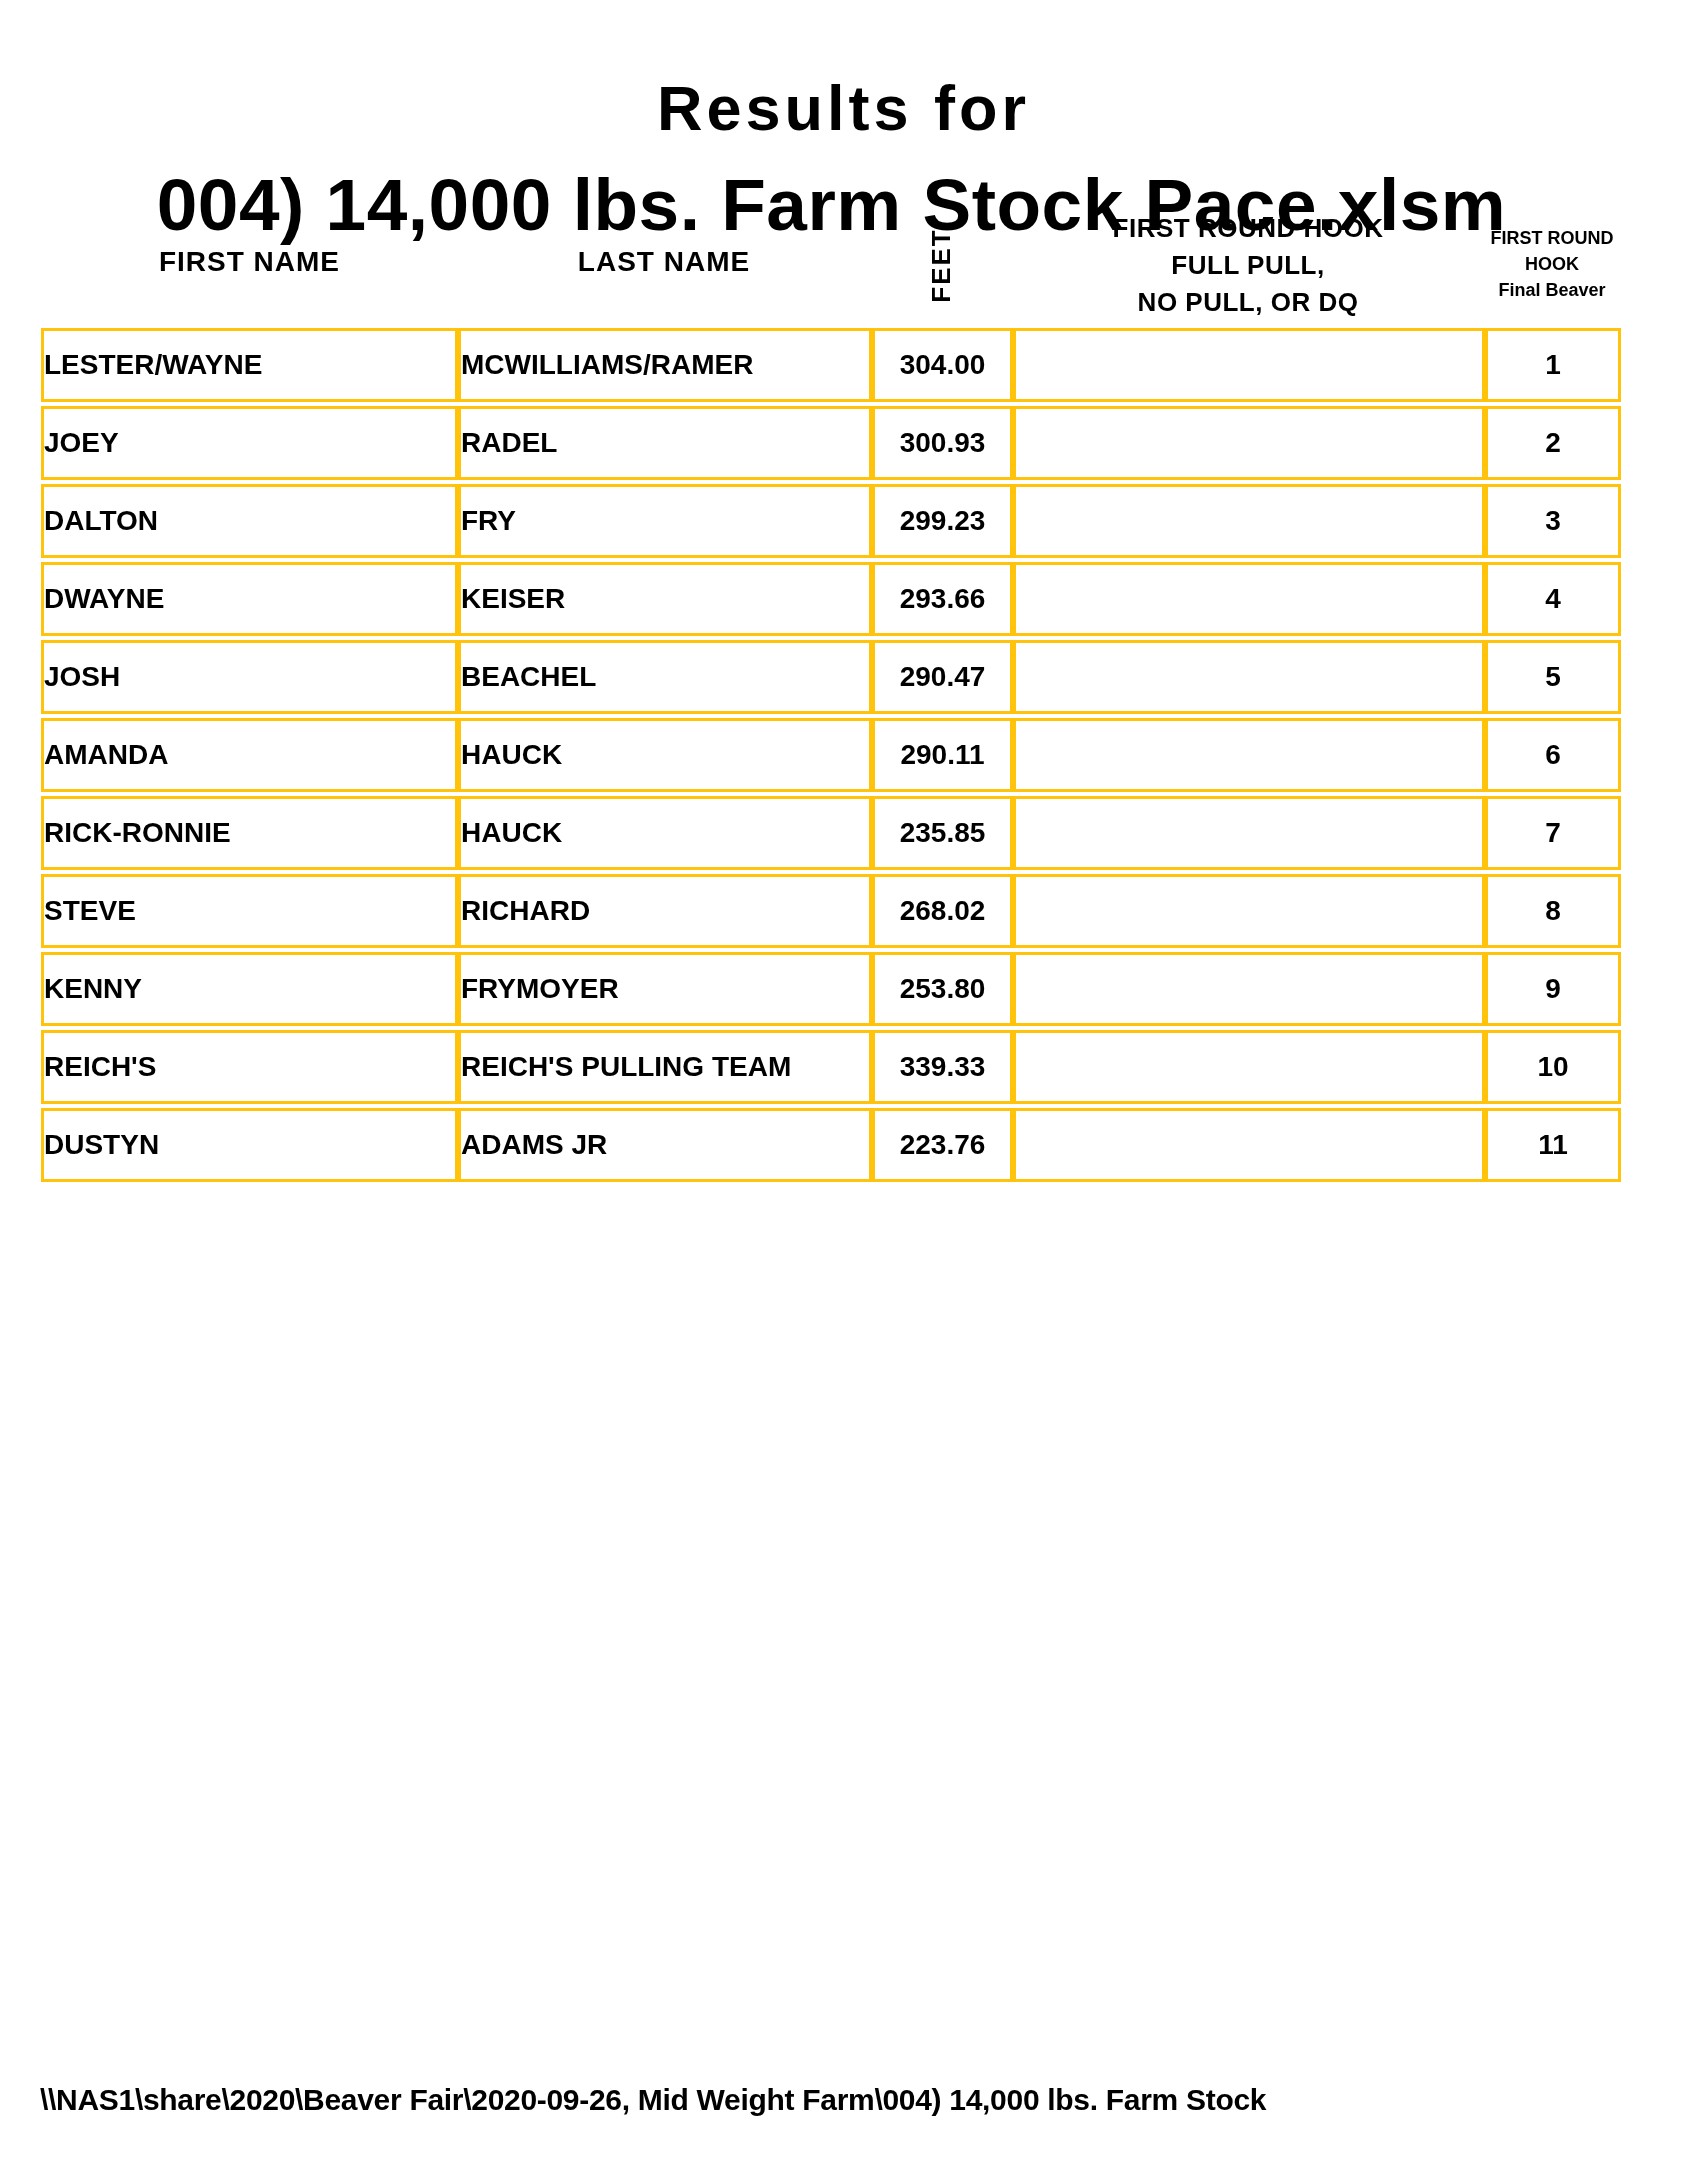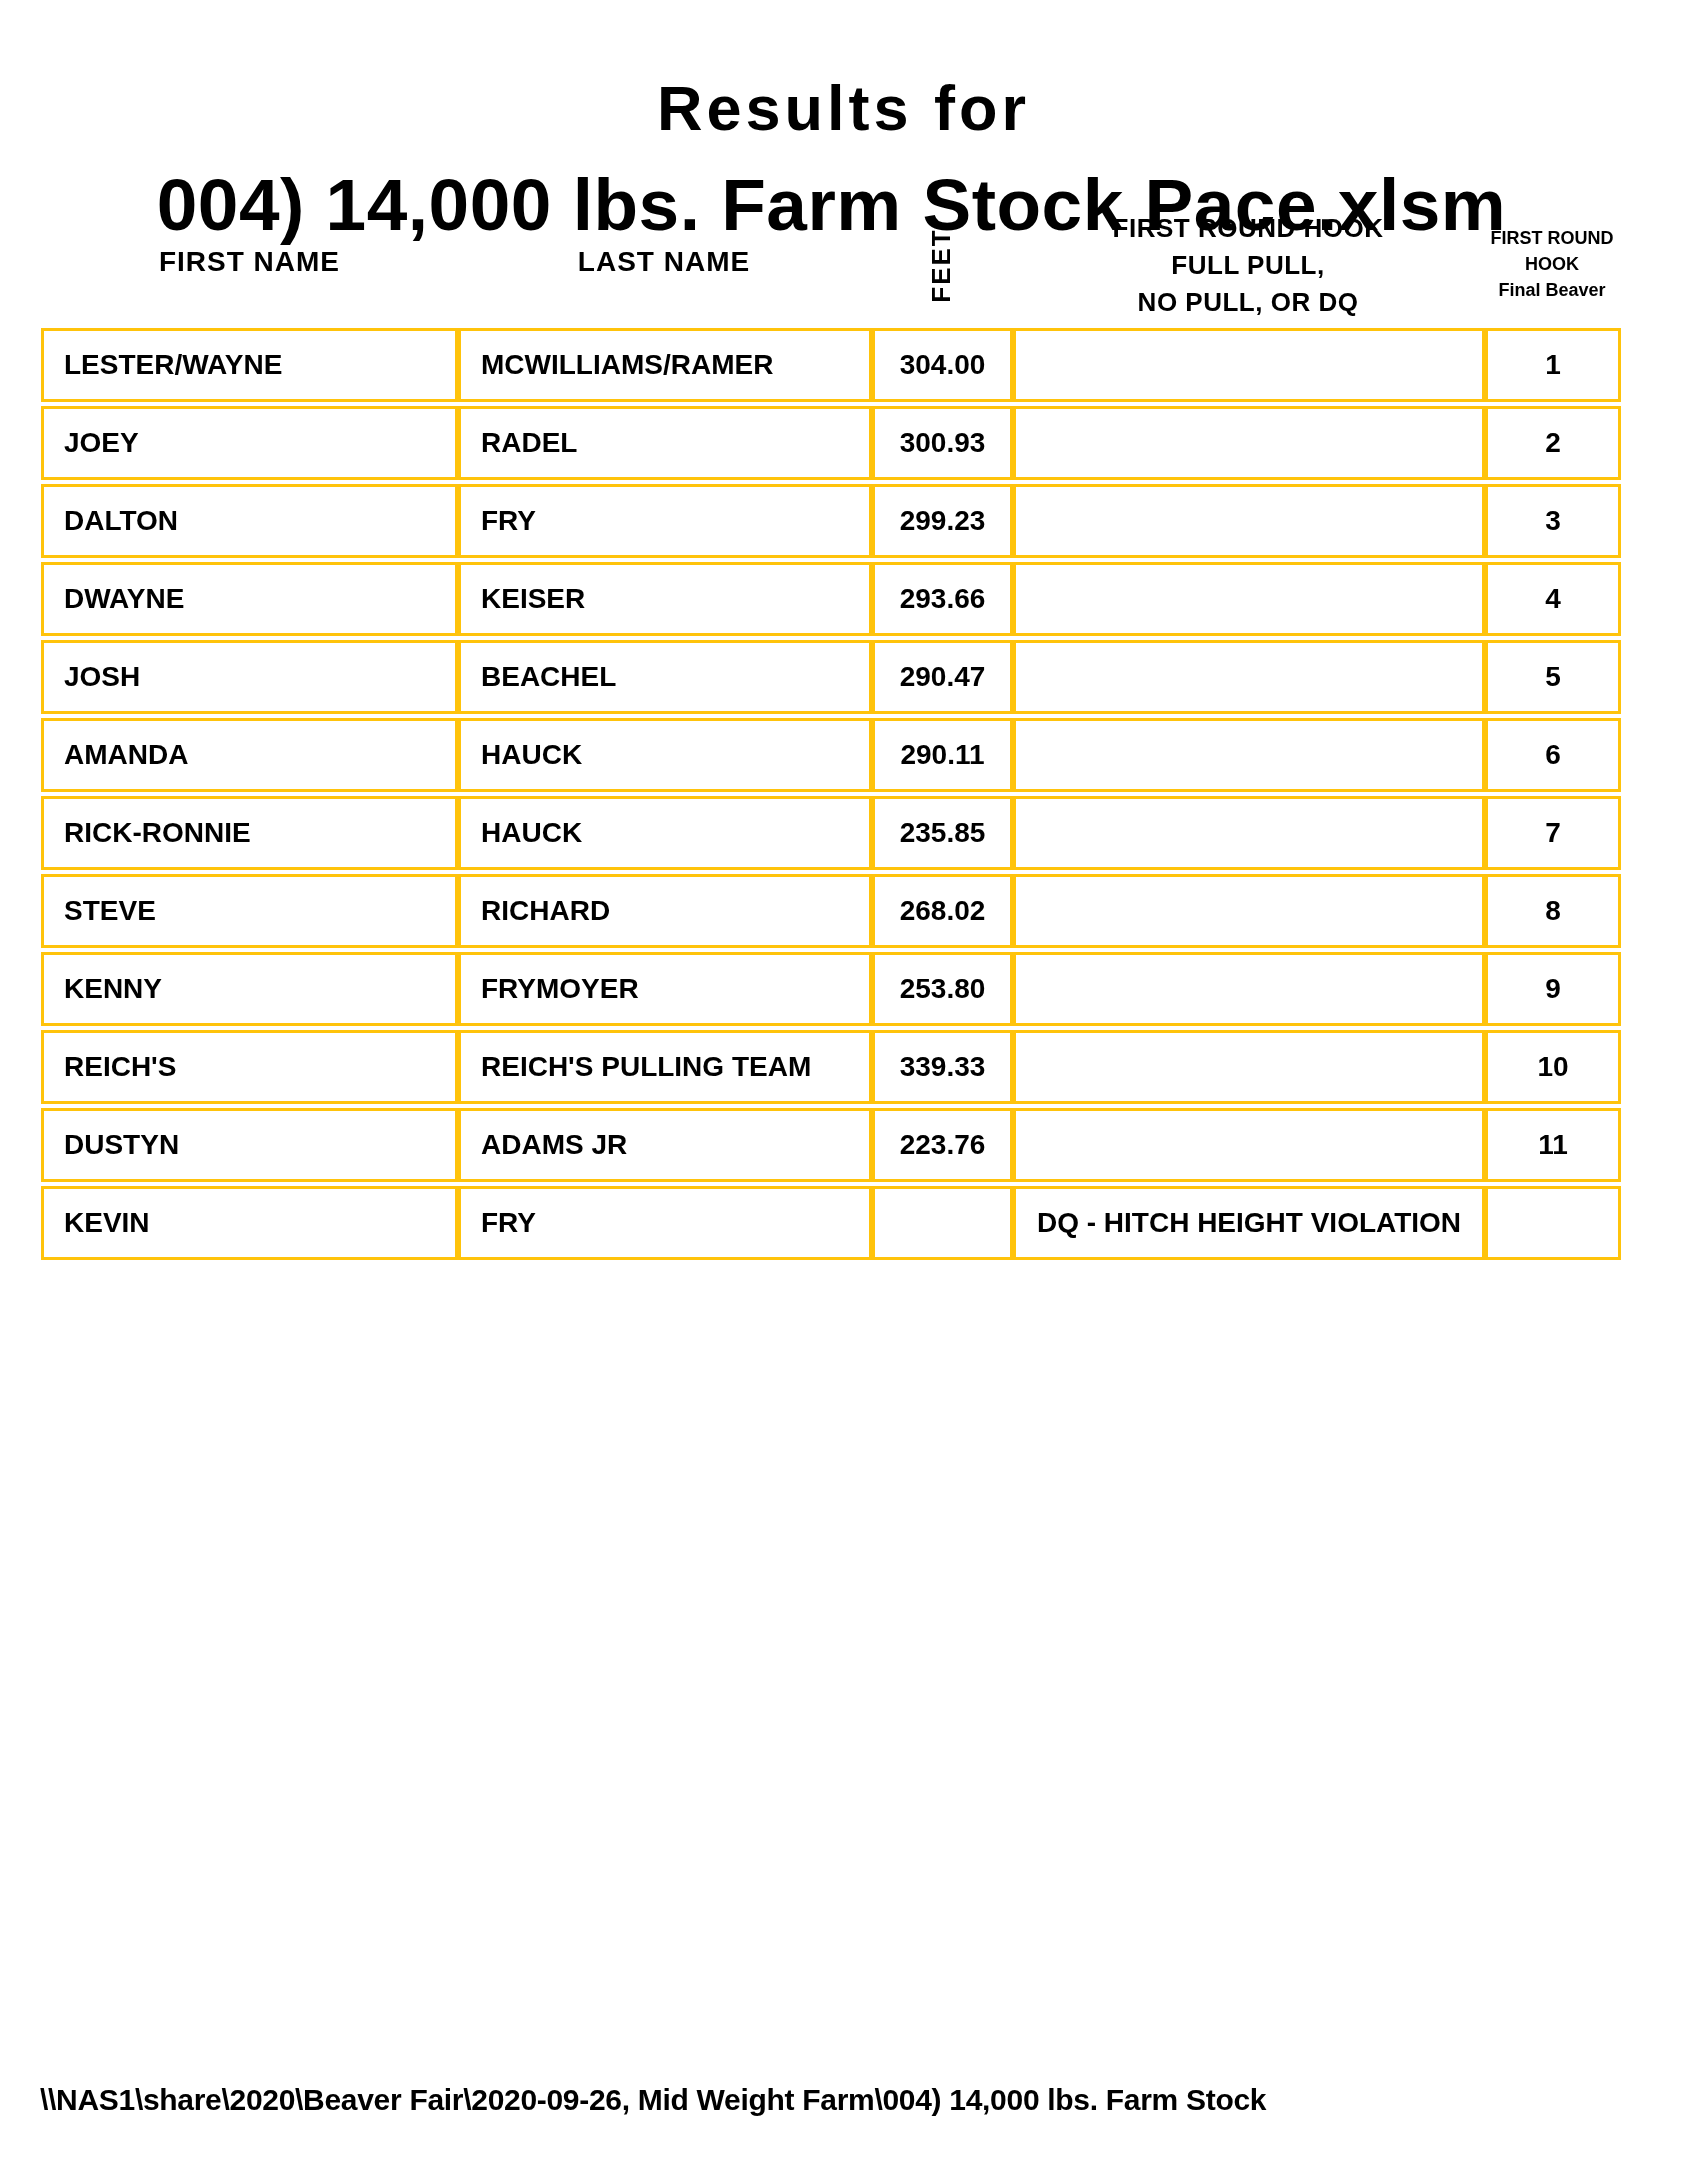--- a/index.html
+++ b/index.html
@@ -64,21 +64,21 @@
   table.results td {
     height: 74px;
     border: 3px solid var(--gold);
     background: #ffffff;
     font-size: 28px;
     font-weight: bold;
     vertical-align: middle;
     overflow: hidden;
     white-space: nowrap;
   }
-  td.c-first, td.c-last { text-align: left; padding-left: 20px; }
+  td.c-first, td.c-last { text-align: left; padding-left: 0; }
   td.c-feet, td.c-result, td.c-placing { text-align: center; }
   td.c-result { font-size: 27px; }
   td.c-placing { border-right: none; }
 
   
   .footer {
     position: absolute;
     top: 1982px; left: 40px; width: 1604px;
     font-size: 30px;
     font-weight: bold;
@@ -191,27 +191,20 @@
         <td class="c-result"></td>
         <td class="c-placing">10</td>
       </tr>
       <tr>
         <td class="c-first">DUSTYN</td>
         <td class="c-last">ADAMS JR</td>
         <td class="c-feet">223.76</td>
         <td class="c-result"></td>
         <td class="c-placing">11</td>
       </tr>
-      <tr>
-        <td class="c-first">KEVIN</td>
-        <td class="c-last">FRY</td>
-        <td class="c-feet"></td>
-        <td class="c-result">DQ - HITCH HEIGHT VIOLATION</td>
-        <td class="c-placing"></td>
-      </tr>
     </tbody>
   </table>
 </div>
 
 <div class="footer">
   <div class="line">\\NAS1\share\2020\Beaver Fair\2020-09-26, Mid Weight Farm\004) 14,000 lbs. Farm Stock</div>
   
   
 </div>
 

